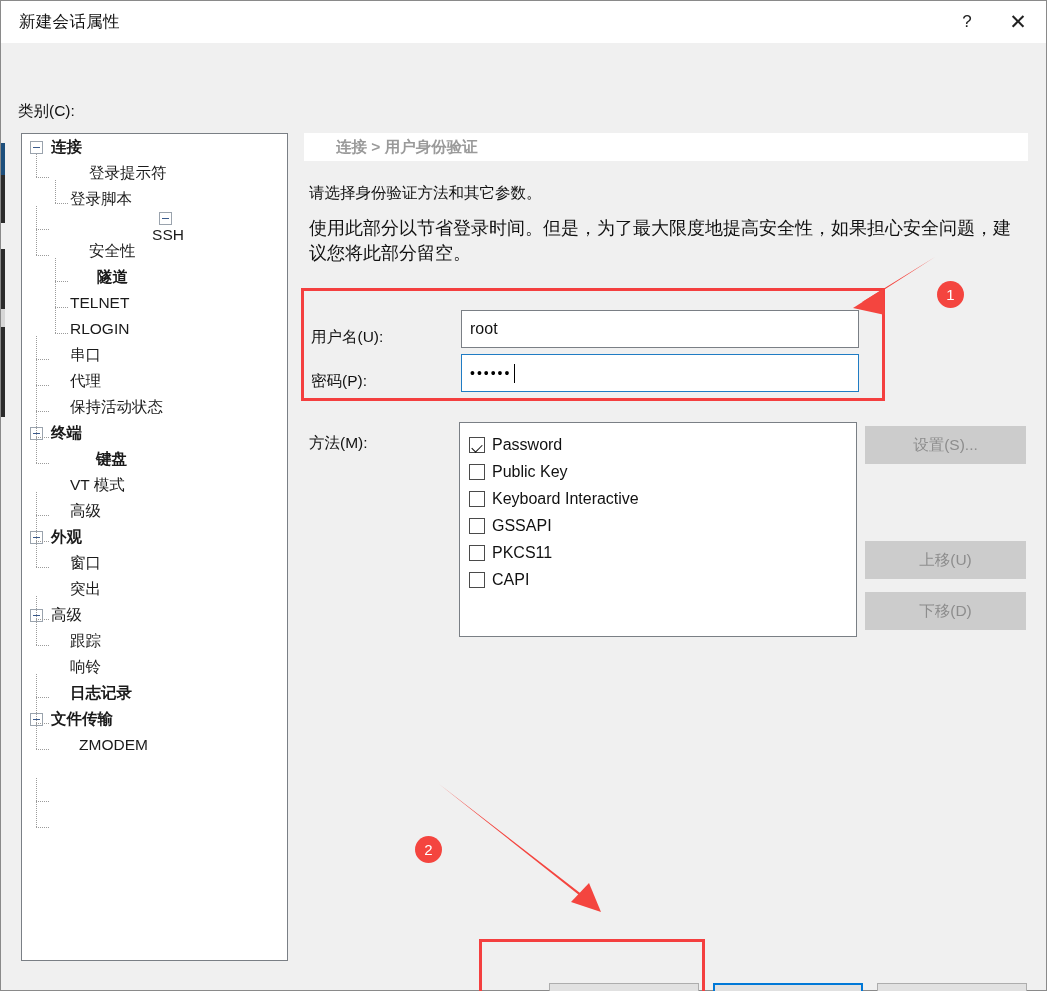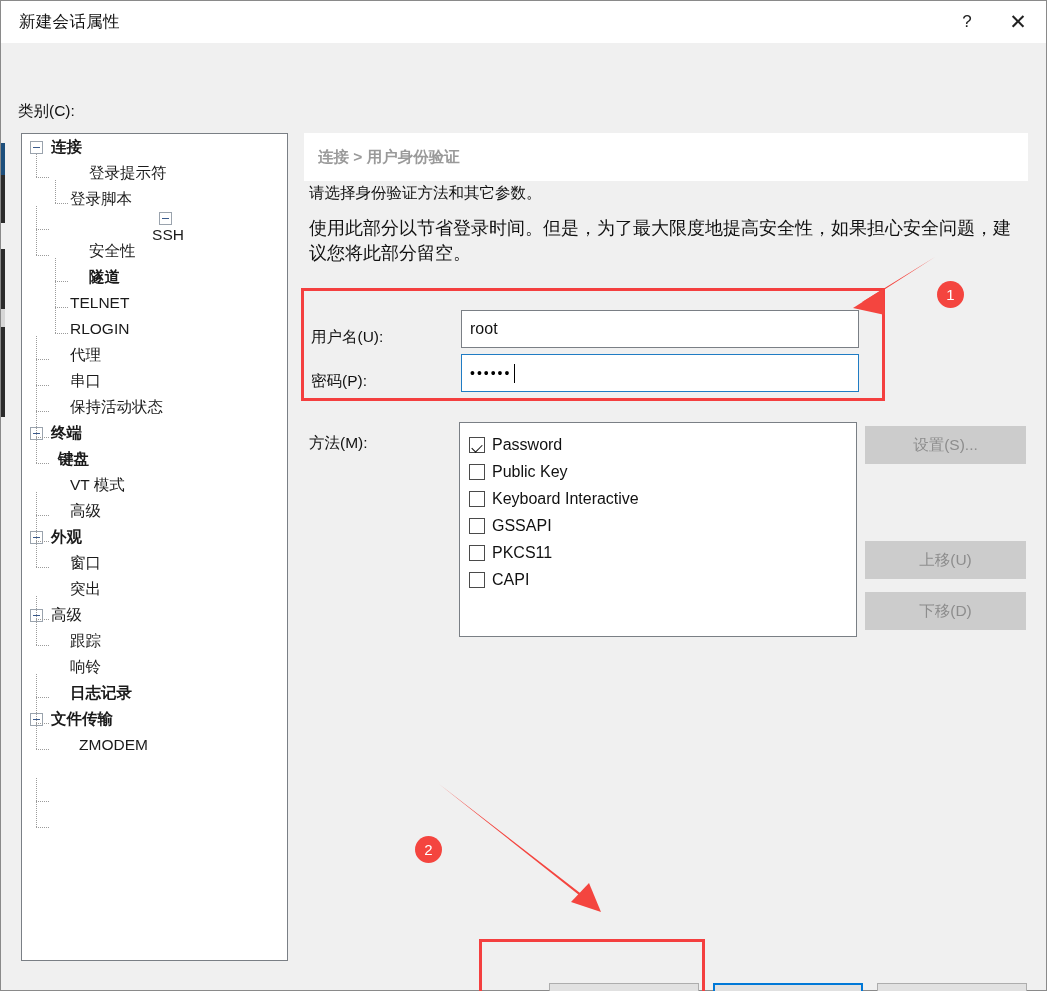--- a/index.html
+++ b/index.html
@@ -88,24 +88,24 @@
   .vline {
     width: 0; border-left: 1px dotted #9b9b9b;
   }
   .hline {
     height: 0; border-top: 1px dotted #9b9b9b;
   }
 
   
   #breadcrumb {
     position: absolute; left: 303px; top: 90px;
-    width: 724px; height: 48px;
+    width: 724px; height: 28px;
     background: #ffffff;
     display: flex; align-items: center;
-    padding-left: 14px;
+    padding-left: 32px;
     font-size: 15.5px; font-weight: bold; color: #9a9a9a;
   }
   #desc1 {
     position: absolute; left: 308px; top: 140px;
     font-size: 15.5px; color: #111;
   }
   #desc2 {
     position: absolute; left: 308px; top: 173px;
     width: 718px;
     font-size: 18px; color: #111; line-height: 25px;
@@ -256,49 +256,49 @@
           <span class="tlabel">登录脚本</span>
         </div>
         <div class="tnode" style="padding-left: 27px; flex-direction: column;">
           <span class="toggle"></span>
           <span class="tlabel">SSH</span>
         </div>
         <div class="tnode" style="padding-left: 46px;">
           <span class="toggle empty"></span>
           <span class="tlabel">安全性</span>
         </div>
-        <div class="tnode bold" style="padding-left: 46px;">
+        <div class="tnode bold" style="padding-left: 46px; gap: 8px;">
           <span class="toggle empty"></span>
           <span class="tlabel">隧道</span>
         </div>
         <div class="tnode" style="padding-left: 27px;">
           <span class="toggle empty"></span>
           <span class="tlabel">TELNET</span>
         </div>
         <div class="tnode" style="padding-left: 27px;">
           <span class="toggle empty"></span>
           <span class="tlabel">RLOGIN</span>
         </div>
         <div class="tnode" style="padding-left: 27px;">
           <span class="toggle empty"></span>
+          <span class="tlabel">串口</span>
+        </div>
+        <div class="tnode" style="padding-left: 27px;">
+          <span class="toggle empty"></span>
           <span class="tlabel">代理</span>
         </div>
         <div class="tnode" style="padding-left: 27px;">
           <span class="toggle empty"></span>
-          <span class="tlabel">串口</span>
-        </div>
-        <div class="tnode" style="padding-left: 27px;">
-          <span class="toggle empty"></span>
           <span class="tlabel">保持活动状态</span>
         </div>
         <div class="tnode bold" style="padding-left: 8px;">
           <span class="toggle"></span>
           <span class="tlabel">终端</span>
         </div>
-        <div class="tnode bold" style="padding-left: 15px;">
+        <div class="tnode bold" style="padding-left: 27px; gap: 26px;">
           <span class="toggle empty"></span>
           <span class="tlabel">键盘</span>
         </div>
         <div class="tnode" style="padding-left: 27px;">
           <span class="toggle empty"></span>
           <span class="tlabel">VT 模式</span>
         </div>
         <div class="tnode" style="padding-left: 27px;">
           <span class="toggle empty"></span>
           <span class="tlabel">高级</span>

